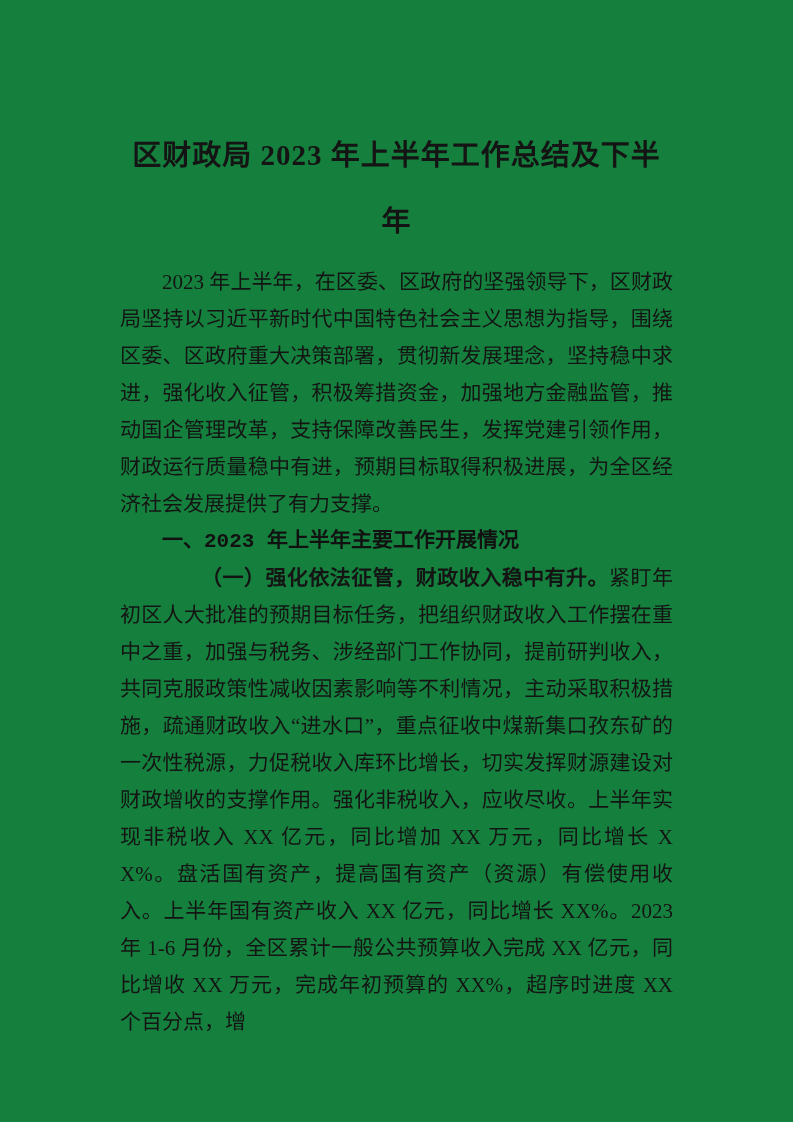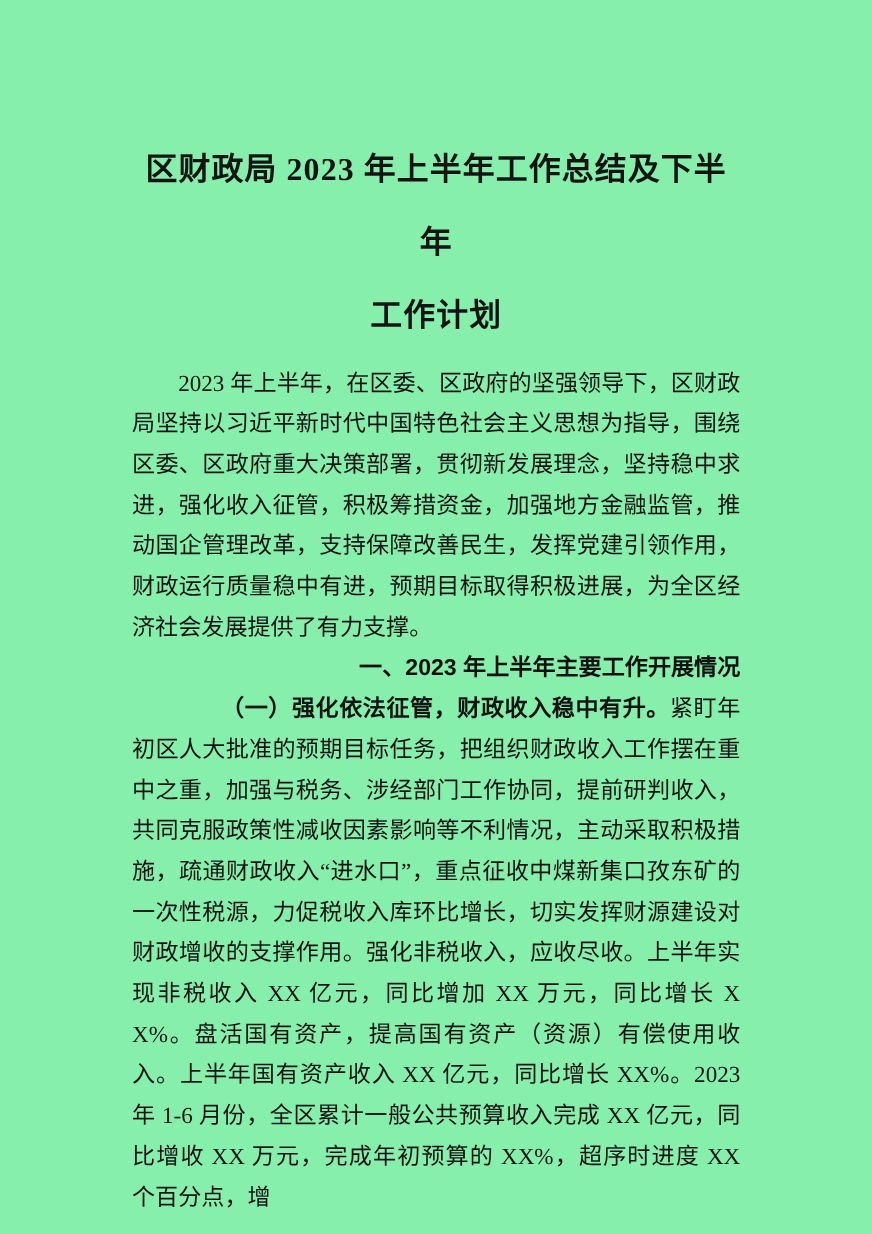--- a/index.html
+++ b/index.html
@@ -6,21 +6,21 @@
   html, body { background: #ffffff; }
   body {
     font-family: "Liberation Serif", "DejaVu Serif", serif;
     -webkit-font-smoothing: antialiased;
   }
   .page {
     position: relative;
     width: 793px;
     height: 1122px;
     margin: 0 auto;
-    background: #86efac;
+    background: #15803d;
     overflow: hidden;
     color: #141414;
   }
   .content {
     position: absolute;
     left: 120px;
     top: 0;
     width: 553px;
   }
   .doc-title {
@@ -38,42 +38,41 @@
     line-height: 37px;
     text-align: justify;
     text-align-last: left;
     text-indent: 2em;
     word-break: break-all;
   }
   .intro {
     margin-top: 10px;
   }
   .section-heading {
-    font-family: Liberation Sans, sans-serif;
+    font-family: Liberation Mono, monospace;
     font-weight: 700;
     font-size: 21px;
     line-height: 37px;
     text-indent: 2em;
-    text-align: right;
+    text-align: left;
     color: #111111;
   }
   .item .lead {
     font-weight: 700;
     margin-left: 39px;
   }
 </style>
 </head>
 <body>
 
 <div class="page">
   <div class="content">
 
     <h1 class="doc-title">
       <span class="title-line">区财政局 2023 年上半年工作总结及下半年</span>
-      <span class="title-line">工作计划</span>
     </h1>
 
     <p class="para intro">2023 年上半年，在区委、区政府的坚强领导下，区财政局坚持以习近平新时代中国特色社会主义思想为指导，围绕区委、区政府重大决策部署，贯彻新发展理念，坚持稳中求进，强化收入征管，积极筹措资金，加强地方金融监管，推动国企管理改革，支持保障改善民生，发挥党建引领作用，财政运行质量稳中有进，预期目标取得积极进展，为全区经济社会发展提供了有力支撑。</p>
 
     <h2 class="section-heading">一、2023 年上半年主要工作开展情况</h2>
 
     <p class="para item"><span class="lead">（一）强化依法征管，财政收入稳中有升。</span><span>紧盯年初区人大批准的预期目标任务，把组织财政收入工作摆在重中之重，加强与税务、涉经部门工作协同，提前研判收入，共同克服政策性减收因素影响等不利情况，主动采取积极措施，疏通财政收入“进水口”，重点征收中煤新集口孜东矿的一次性税源，力促税收入库环比增长，切实发挥财源建设对财政增收的支撑作用。强化非税收入，应收尽收。上半年实现非税收入 XX 亿元，同比增加 XX 万元，同比增长 XX%。盘活国有资产，提高国有资产（资源）有偿使用收入。上半年国有资产收入 XX 亿元，同比增长 XX%。2023 年 1-6 月份，全区累计一般公共预算收入完成 XX 亿元，同比增收 XX 万元，完成年初预算的 XX%，超序时进度 XX 个百分点，增</span></p>
 
   </div>
 </div>

